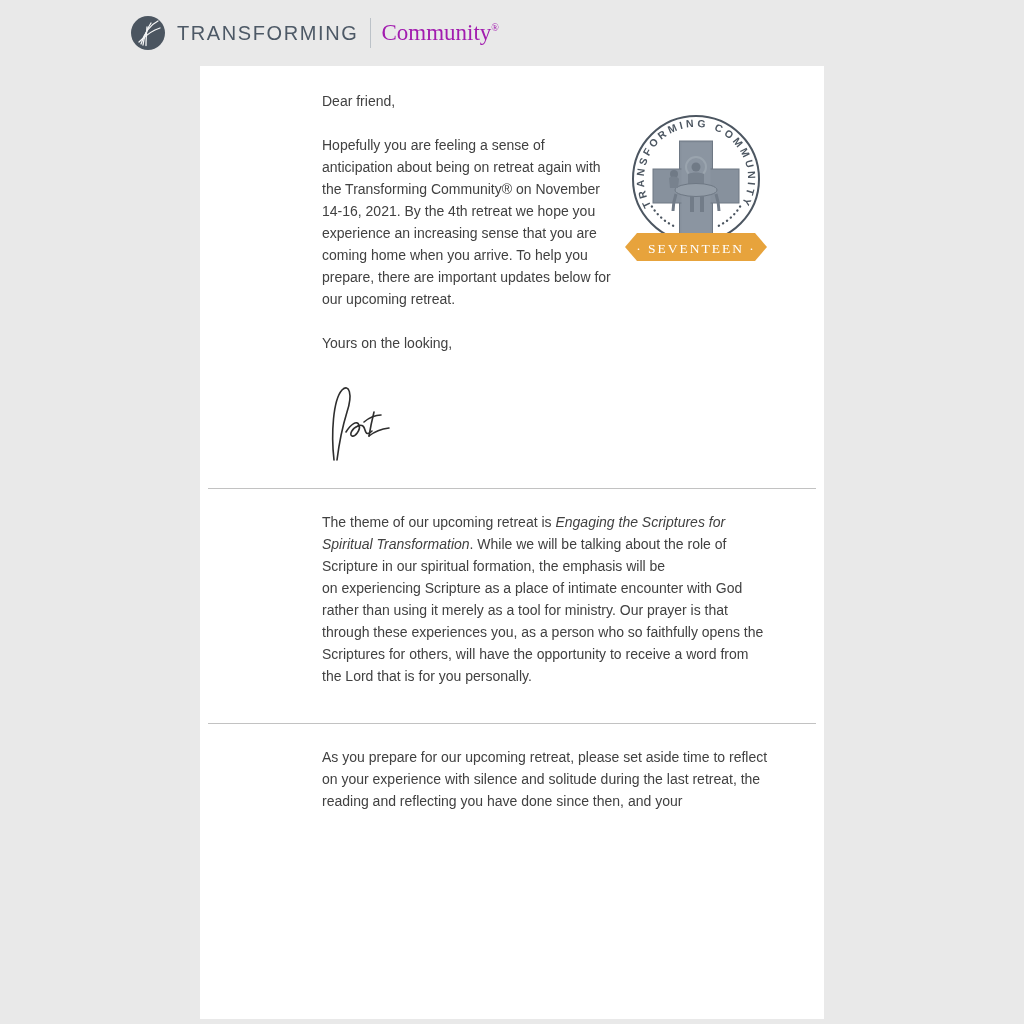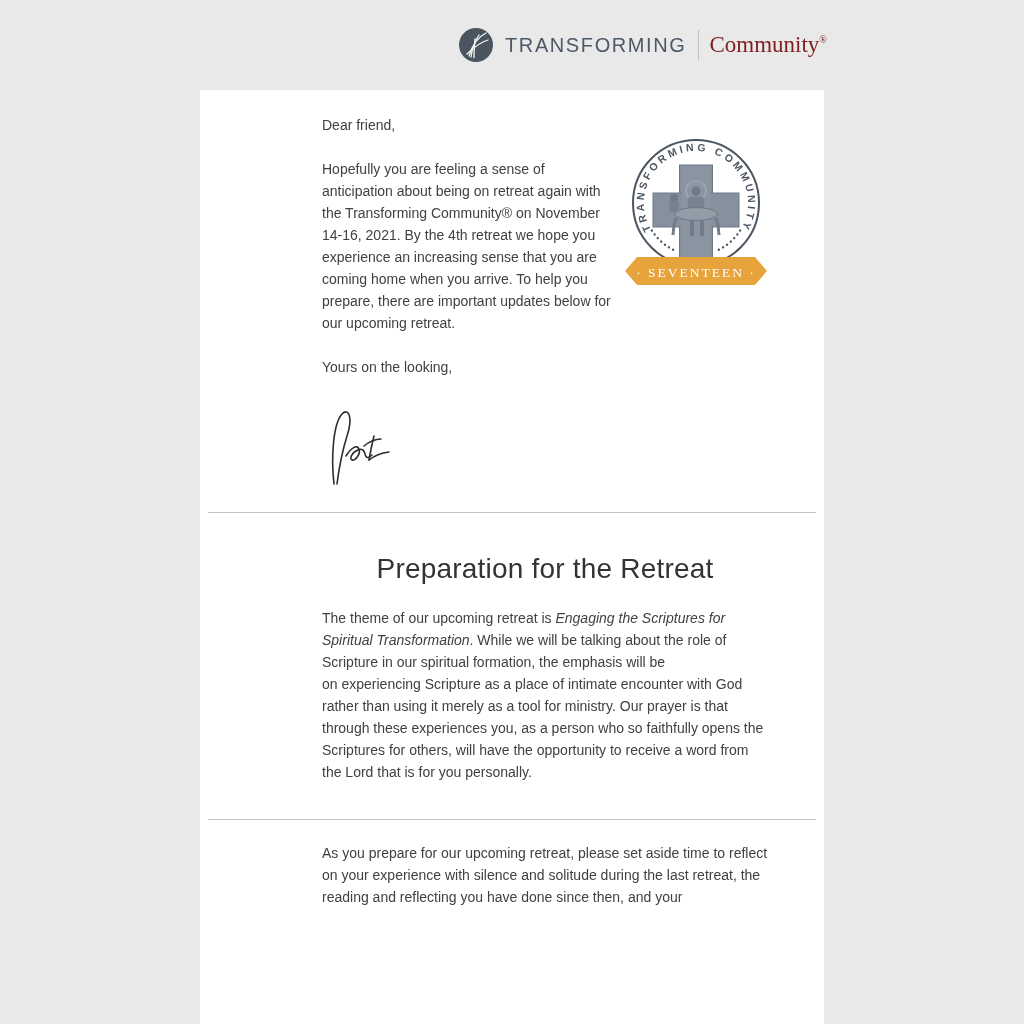--- a/index.html
+++ b/index.html
@@ -5,24 +5,23 @@
   html, body {
     margin: 0;
     padding: 0;
     width: 1024px;
     height: 1024px;
     overflow: hidden;
     background: #e9e9e9;
     font-family: "Liberation Sans", sans-serif;
   }
   .header {
-    height: 90px;
+    height: 66px;
     display: flex;
     align-items: center;
-    justify-content: center;
   }
   .brand {
     display: flex;
     align-items: center;
     transform: translateX(131px);
   }
   .brand-mark { width: 34px; height: 34px; margin-right: 12px; }
   .brand-primary {
     font-size: 20px;
     letter-spacing: 1.6px;
@@ -30,21 +29,21 @@
     font-weight: 500;
   }
   .brand-sep {
     width: 1px; height: 30px;
     background: #bcc2c8;
     margin: 0 10px 0 12px;
   }
   .brand-secondary {
     font-family: "Liberation Serif", serif;
     font-size: 23px;
-    color: #7f1d1d;
+    color: #a21caf;
   }
   .brand-secondary .reg {
     font-size: 10px;
     vertical-align: super;
   }
   .card {
     width: 624px;
     margin-left: 200px;
     background: #ffffff;
     min-height: 953px;
@@ -153,21 +152,20 @@
         <path d="M 52 30 C 50 38, 48 48, 47 54"></path>
         <path d="M 42 40 C 48 35, 54 33, 59 33"></path>
         <path d="M 47 54 C 52 50, 59 47, 67 46"></path>
       </g>
     </svg>
   </div>
 
   <hr class="divider">
 
   <div class="inner">
-    <h2 class="section-title">Preparation for the Retreat</h2>
     <p class="section-body"><span>The theme of our upcoming retreat is </span><em>Engaging the Scriptures for Spiritual Transformation</em><span>. While we will be talking about the role of Scripture in our spiritual formation, the emphasis will be</span><br><span>on experiencing Scripture as a place of intimate encounter with God rather than using it merely as a tool for ministry. Our prayer is that through these experiences you, as a person who so faithfully opens the Scriptures for others, will have the opportunity to receive a word from the Lord that is for you personally.</span></p>
   </div>
 
   <hr class="divider">
 
   <div class="inner">
     <p class="section-body">As you prepare for our upcoming retreat, please set aside time to reflect on your experience with silence and solitude during the last retreat, the reading and reflecting you have done since then, and your</p>
   </div>
 
 </div>

